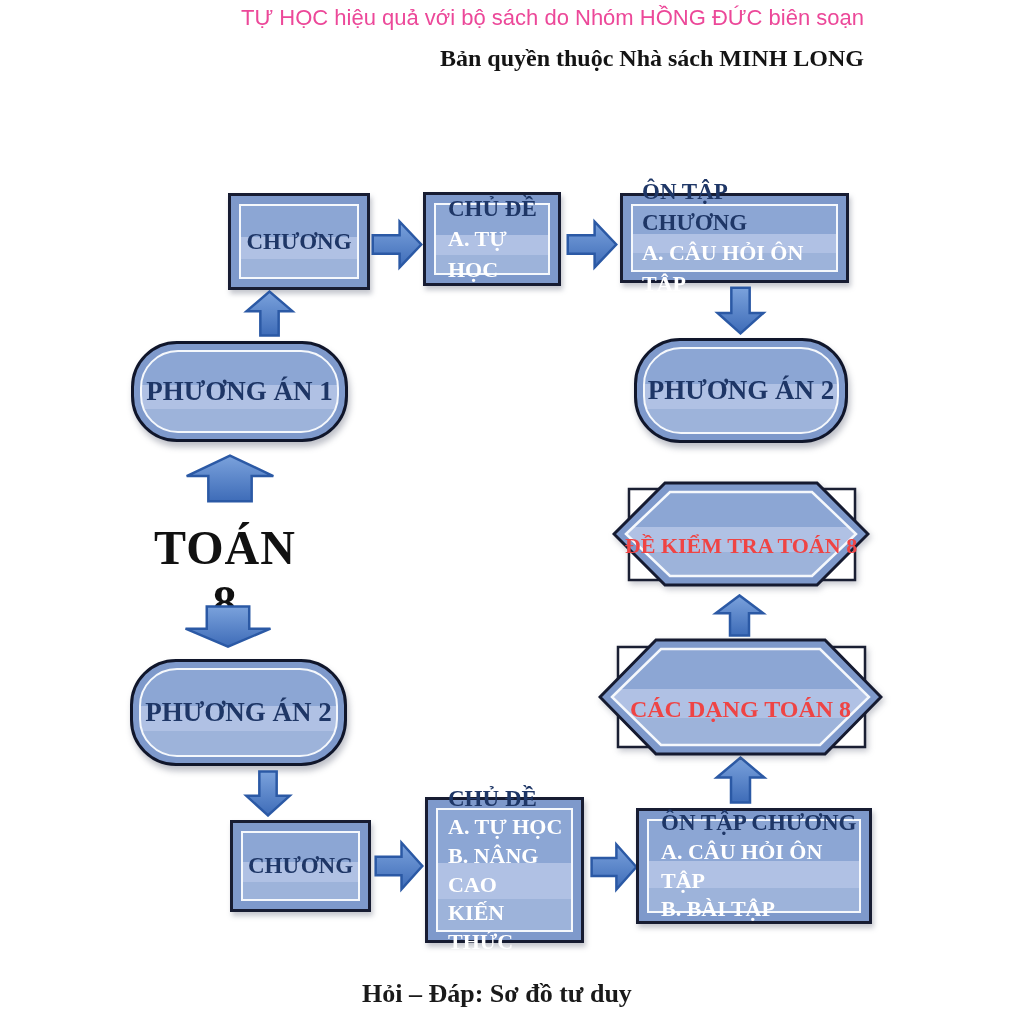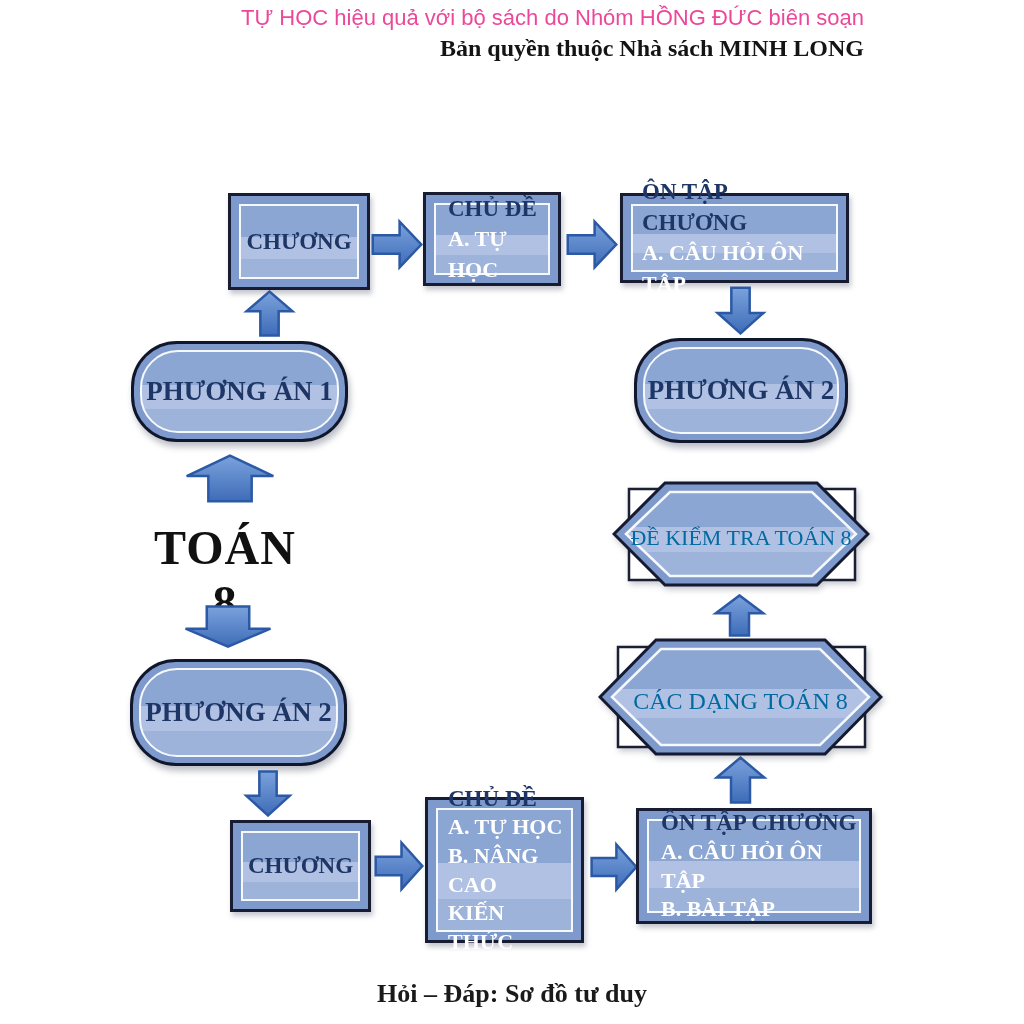--- a/index.html
+++ b/index.html
@@ -2,21 +2,21 @@
 <html><head>
 <meta charset="utf-8">
 <style>
   html,body{margin:0;padding:0;background:#ffffff;}
   .canvas{position:relative;width:1024px;height:1024px;background:#ffffff;overflow:hidden;
           font-family:"Liberation Serif", serif;}
 
   
   .hdr{position:absolute;top:5px;right:160px;text-align:right;line-height:1.2;}
   .hdr-l1{font-family:"Liberation Sans", sans-serif;font-size:22px;color:#ec4899;}
-  .hdr-l2{font-family:"Liberation Serif", serif;font-size:24px;font-weight:bold;color:#141414;margin-top:3px;}
+  .hdr-l2{font-family:"Liberation Serif", serif;font-size:24px;font-weight:bold;color:#141414;margin-top:13px;}
 
   
   .node{position:absolute;box-sizing:border-box;background:#7e99cb;border:3px solid #171c32;
         padding:8px;box-shadow:2px 4px 5px rgba(90,95,115,.35);}
   .inner{box-sizing:border-box;width:100%;height:100%;border:2px solid #f5f8fc;
          background:linear-gradient(180deg,#8ca6d4 0%,#8ca6d4 44%,#b0c1e4 44%,#b0c1e4 74%,#9db3da 74%,#9db3da 100%);
          display:flex;flex-direction:column;justify-content:center;}
   .inner.center{align-items:center;text-align:center;}
   .inner.left{align-items:flex-start;text-align:left;padding-left:12px;}
 
@@ -28,29 +28,29 @@
          border-radius:46px;padding:6px;box-shadow:2px 5px 6px rgba(90,95,115,.4);}
   .rinner{box-sizing:border-box;width:100%;height:100%;border:2.5px solid #f5f8fc;border-radius:38px;
           background:linear-gradient(180deg,#8ca6d4 0%,#8ca6d4 42%,#b0c1e4 42%,#b0c1e4 72%,#9db3da 72%,#9db3da 100%);
           display:flex;align-items:center;justify-content:center;}
   .t-big{font-weight:bold;color:#1e3666;font-size:27px;}
 
   
   .hexnode{position:absolute;}
   .hexnode svg{position:absolute;left:0;top:0;width:100%;height:100%;
                filter:drop-shadow(2px 3px 3px rgba(90,95,115,.35));}
-  .hexlabel{position:absolute;left:0;top:4px;width:100%;height:100%;display:flex;
-            align-items:center;justify-content:center;font-weight:normal;color:#0369a1;}
+  .hexlabel{position:absolute;left:0;top:12px;width:100%;height:100%;display:flex;
+            align-items:center;justify-content:center;font-weight:bold;color:#ef4444;}
 
   
   .arrow{position:absolute;}
 
   
   .root-label{position:absolute;font-weight:bold;color:#111111;font-size:48px;letter-spacing:1px;text-align:center;}
-  .caption{position:absolute;font-weight:bold;color:#1a1a1a;font-size:26px;text-align:center;}
+  .caption{position:absolute;font-weight:bold;color:#1a1a1a;font-size:26px;}
 </style>
 </head>
 <body>
 
 <div class="canvas">
 
   <svg width="0" height="0" style="position:absolute" aria-hidden="true">
     <defs>
       <linearGradient id="agrad" x1="0" y1="0" x2="0" y2="1">
         <stop offset="0" stop-color="#7ba2dc"></stop>

